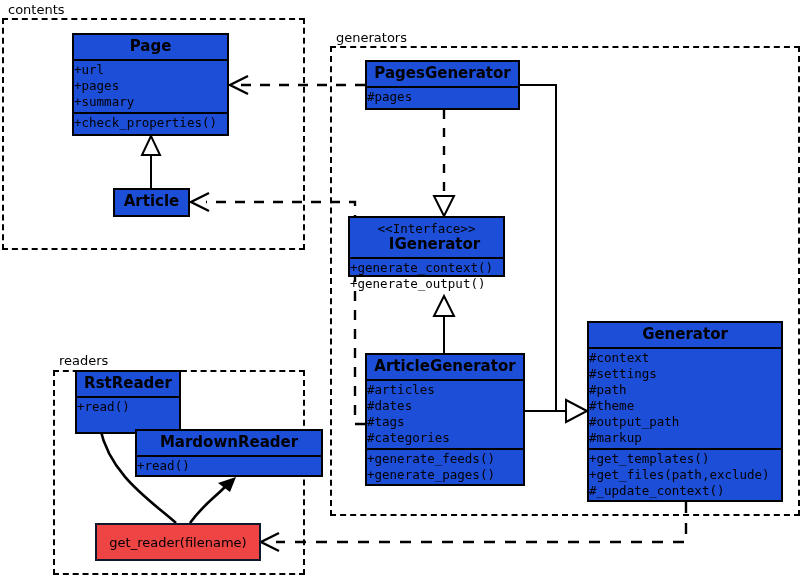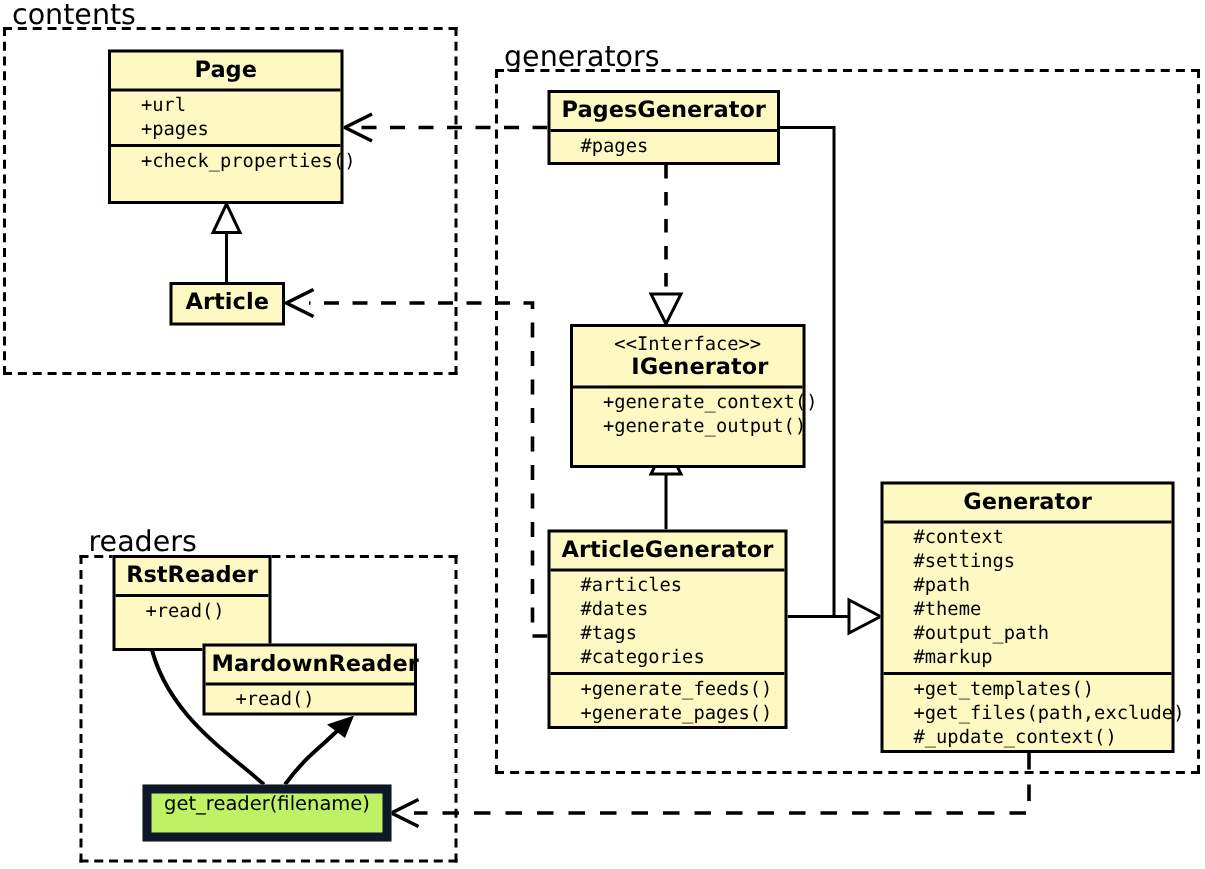--- a/index.html
+++ b/index.html
@@ -28,34 +28,34 @@
   .pkg {
     position: absolute;
     box-sizing: border-box;
     border: 2px dashed #000;
     border-style: dashed;
     background: transparent;
   }
   .pkg-label {
     position: absolute;
     font-family: "DejaVu Sans", sans-serif;
-    font-size: 19px;
+    font-size: 13px;
     color: #000;
     background: #ffffff;
     padding: 0 3px 0 2px;
     line-height: 16px;
     white-space: nowrap;
   }
 
   
   .cls {
     position: absolute;
     box-sizing: border-box;
     border: 2px solid #000;
-    background: #fef9c3;
+    background: #1d4ed8;
     z-index: 5;
   }
   .cls .title {
     text-align: center;
     font-weight: bold;
     font-size: 15px;
     font-family: "DejaVu Sans", sans-serif;
     color: #000;
     padding: 3px 4px 4px 4px;
     line-height: 17px;
@@ -73,30 +73,31 @@
   }
   .cls .compartment {
     border-top: 2px solid #000;
     padding: 1px 0 2px 0;
   }
   .cls .member {
     font-family: "DejaVu Sans Mono", monospace;
     font-size: 12.5px;
     color: #000;
     line-height: 16px;
-    padding-left: 20px;
+    padding-left: 0;
     white-space: nowrap;
   }
   .plain-box {
     position: absolute;
     box-sizing: border-box;
-    border: 6px solid #0f172a;
-    background: #bef264;
+    border: 2px solid #0f172a;
+    background: #ef4444;
     z-index: 5;
     display: flex;
+    align-items: center;
     justify-content: center;
   }
   .plain-box span {
     font-family: "DejaVu Sans", sans-serif;
     font-size: 13px;
     color: #000;
     white-space: nowrap;
   }
 </style>
 </head>
@@ -163,38 +164,39 @@
       <path d="M 190,523 C 203,505 212,500 226,486" fill="none" stroke="#000" stroke-width="2.6"></path>
       <polygon points="236,477 218,483 230,492" fill="#000"></polygon>
     </g>
   </svg>
 
   <div class="cls" id="cls-page" style="left: 72px; top: 33px; width: 157px; height: 103px;">
     <div class="title">Page</div>
     <div class="compartment">
       <div class="member">+url</div>
       <div class="member">+pages</div>
+      <div class="member">+summary</div>
     </div>
     <div class="compartment">
       <div class="member">+check_properties()</div>
     </div>
   </div>
 
   <div class="cls" id="cls-article" style="left: 113px; top: 188px; width: 77px; height: 29px;">
     <div class="title">Article</div>
   </div>
 
   <div class="cls" id="cls-pages-generator" style="left: 365px; top: 60px; width: 155px; height: 50px;">
     <div class="title">PagesGenerator</div>
     <div class="compartment">
       <div class="member">#pages</div>
     </div>
   </div>
 
-  <div class="cls" id="cls-igenerator" style="left: 380px; top: 216px; width: 157px; height: 96px;">
+  <div class="cls" id="cls-igenerator" style="left: 348px; top: 216px; width: 157px; height: 61px;">
     <div class="stereo">&lt;&lt;Interface&gt;&gt;</div>
     <div class="title" style="padding-top:0;margin-left:16px;">IGenerator</div>
     <div class="compartment">
       <div class="member">+generate_context()</div>
       <div class="member">+generate_output()</div>
     </div>
   </div>
 
   <div class="cls" id="cls-article-generator" style="left: 365px; top: 353px; width: 160px; height: 133px;">
     <div class="title">ArticleGenerator</div>
@@ -227,21 +229,21 @@
     </div>
   </div>
 
   <div class="cls" id="cls-rst-reader" style="left: 75px; top: 370px; width: 106px; height: 64px;">
     <div class="title">RstReader</div>
     <div class="compartment">
       <div class="member">+read()</div>
     </div>
   </div>
 
-  <div class="cls" id="cls-mardown-reader" style="left: 135px; top: 429px; width: 143px; height: 48px;">
+  <div class="cls" id="cls-mardown-reader" style="left: 135px; top: 429px; width: 188px; height: 48px;">
     <div class="title">MardownReader</div>
     <div class="compartment">
       <div class="member">+read()</div>
     </div>
   </div>
 
   <div class="plain-box" id="box-get-reader" style="left: 95px; top: 523px; width: 166px; height: 38px;">
     <span>get_reader(filename)</span>
   </div>
 

